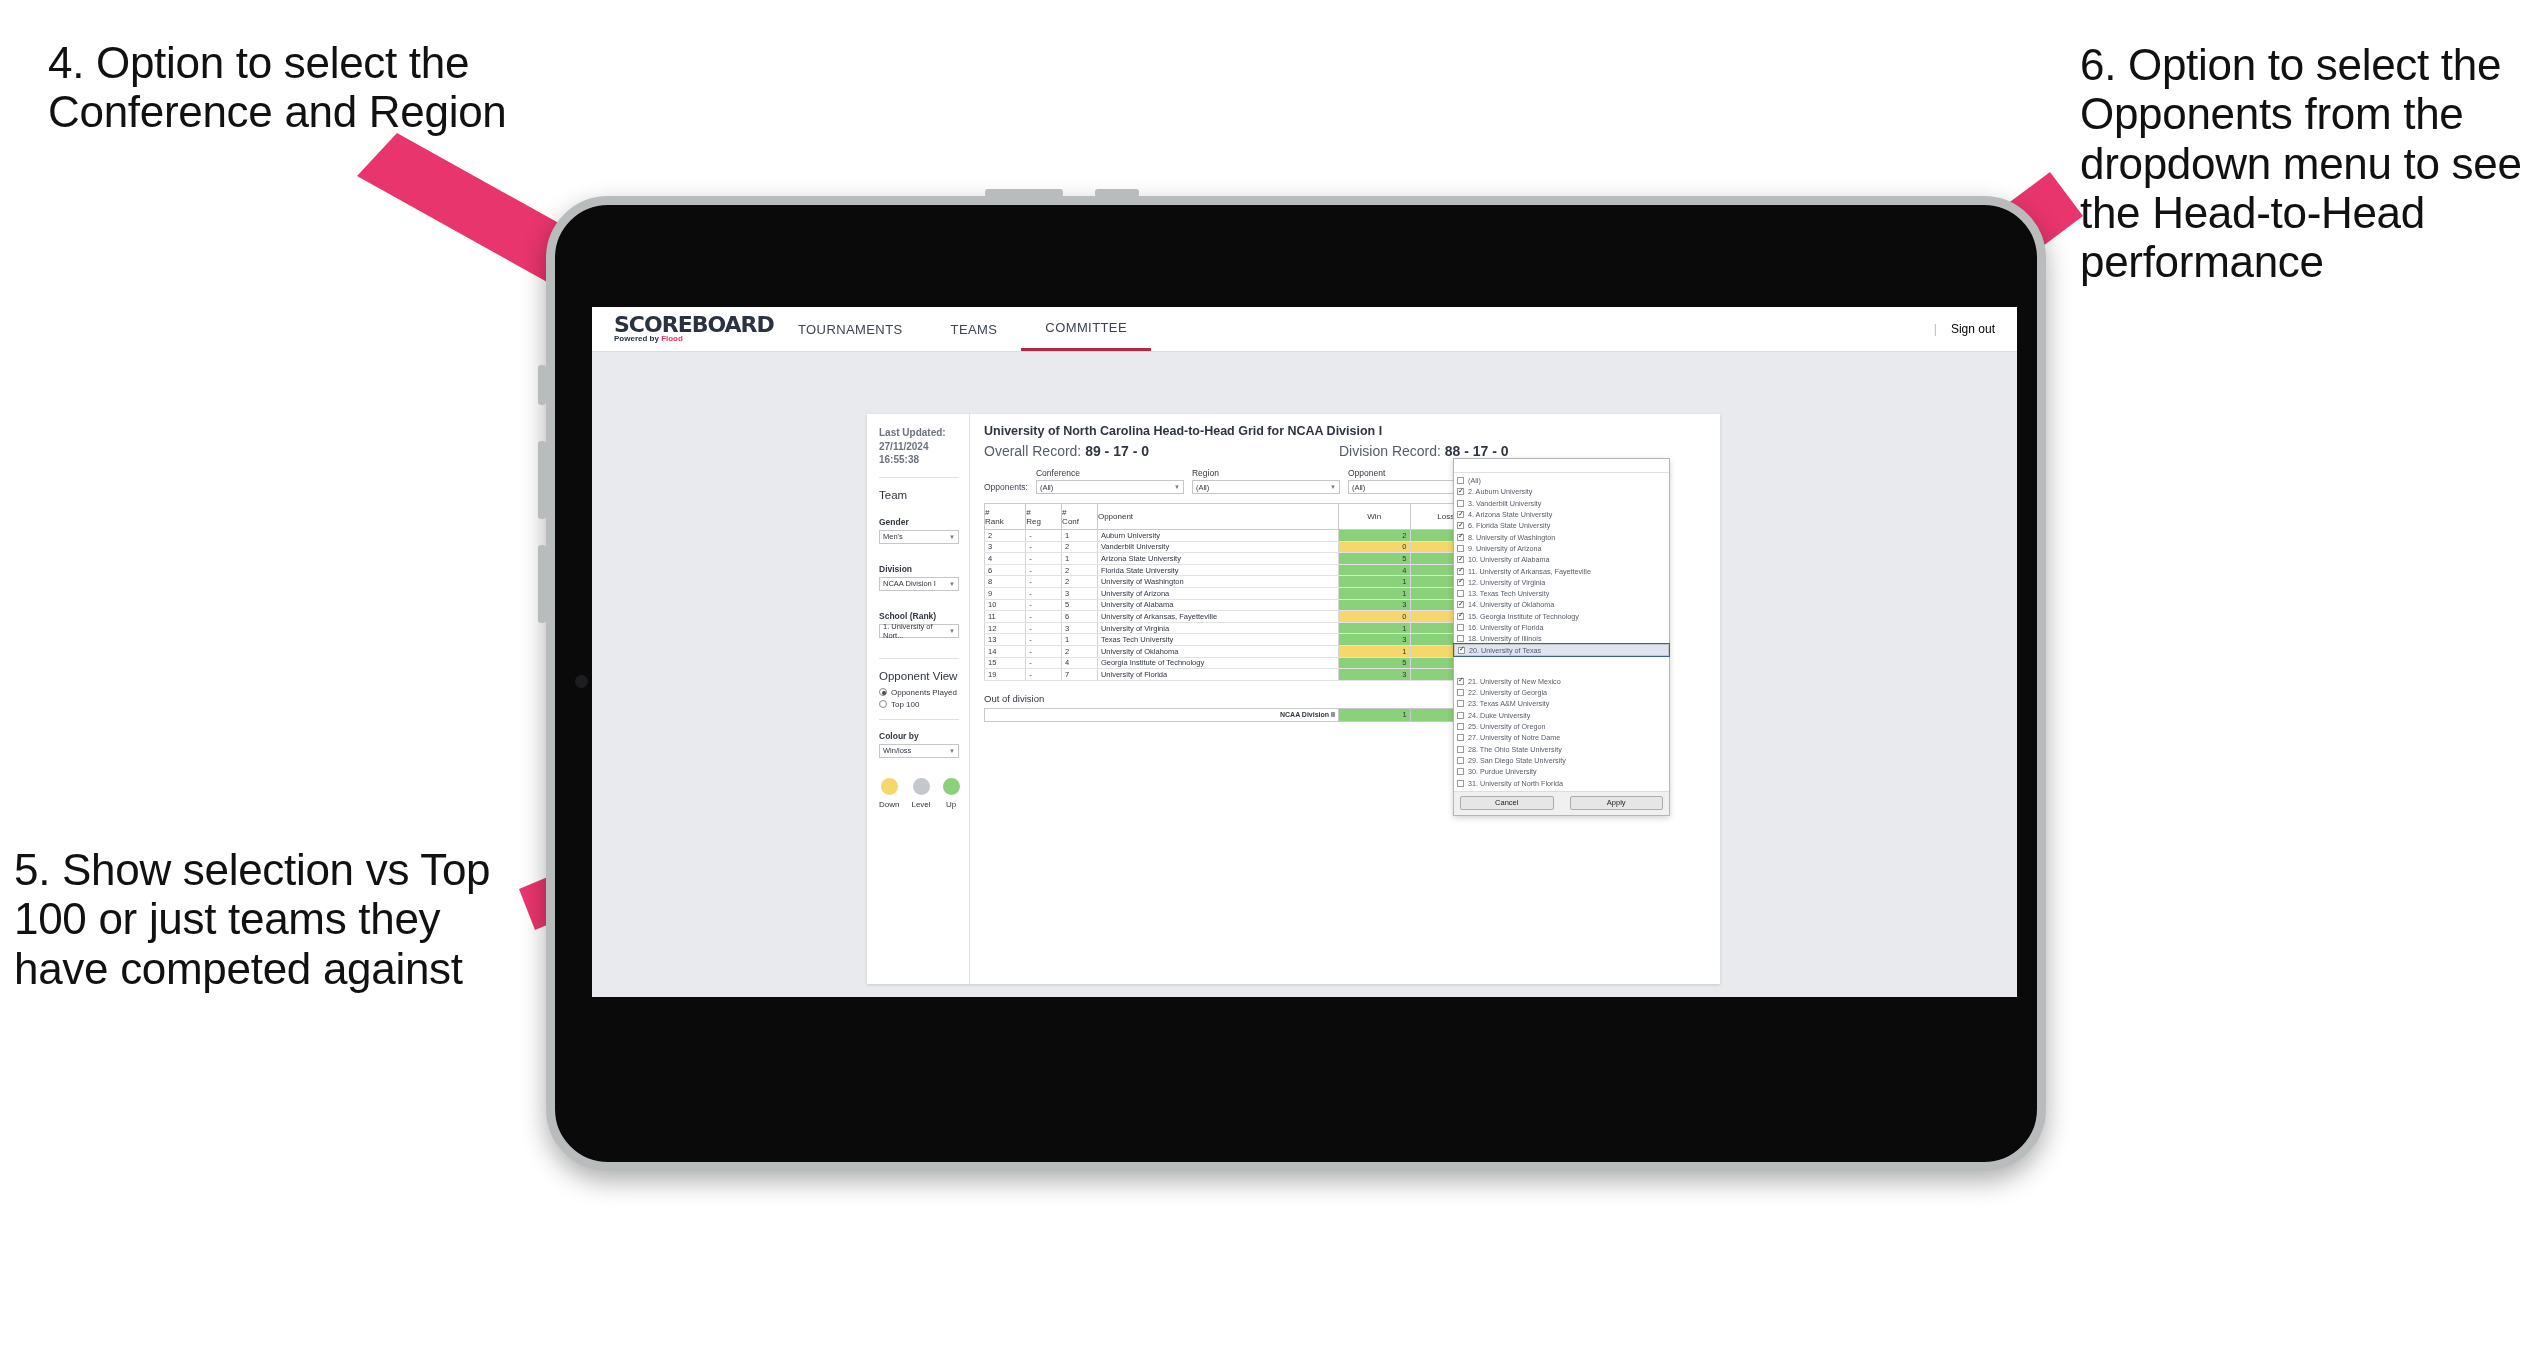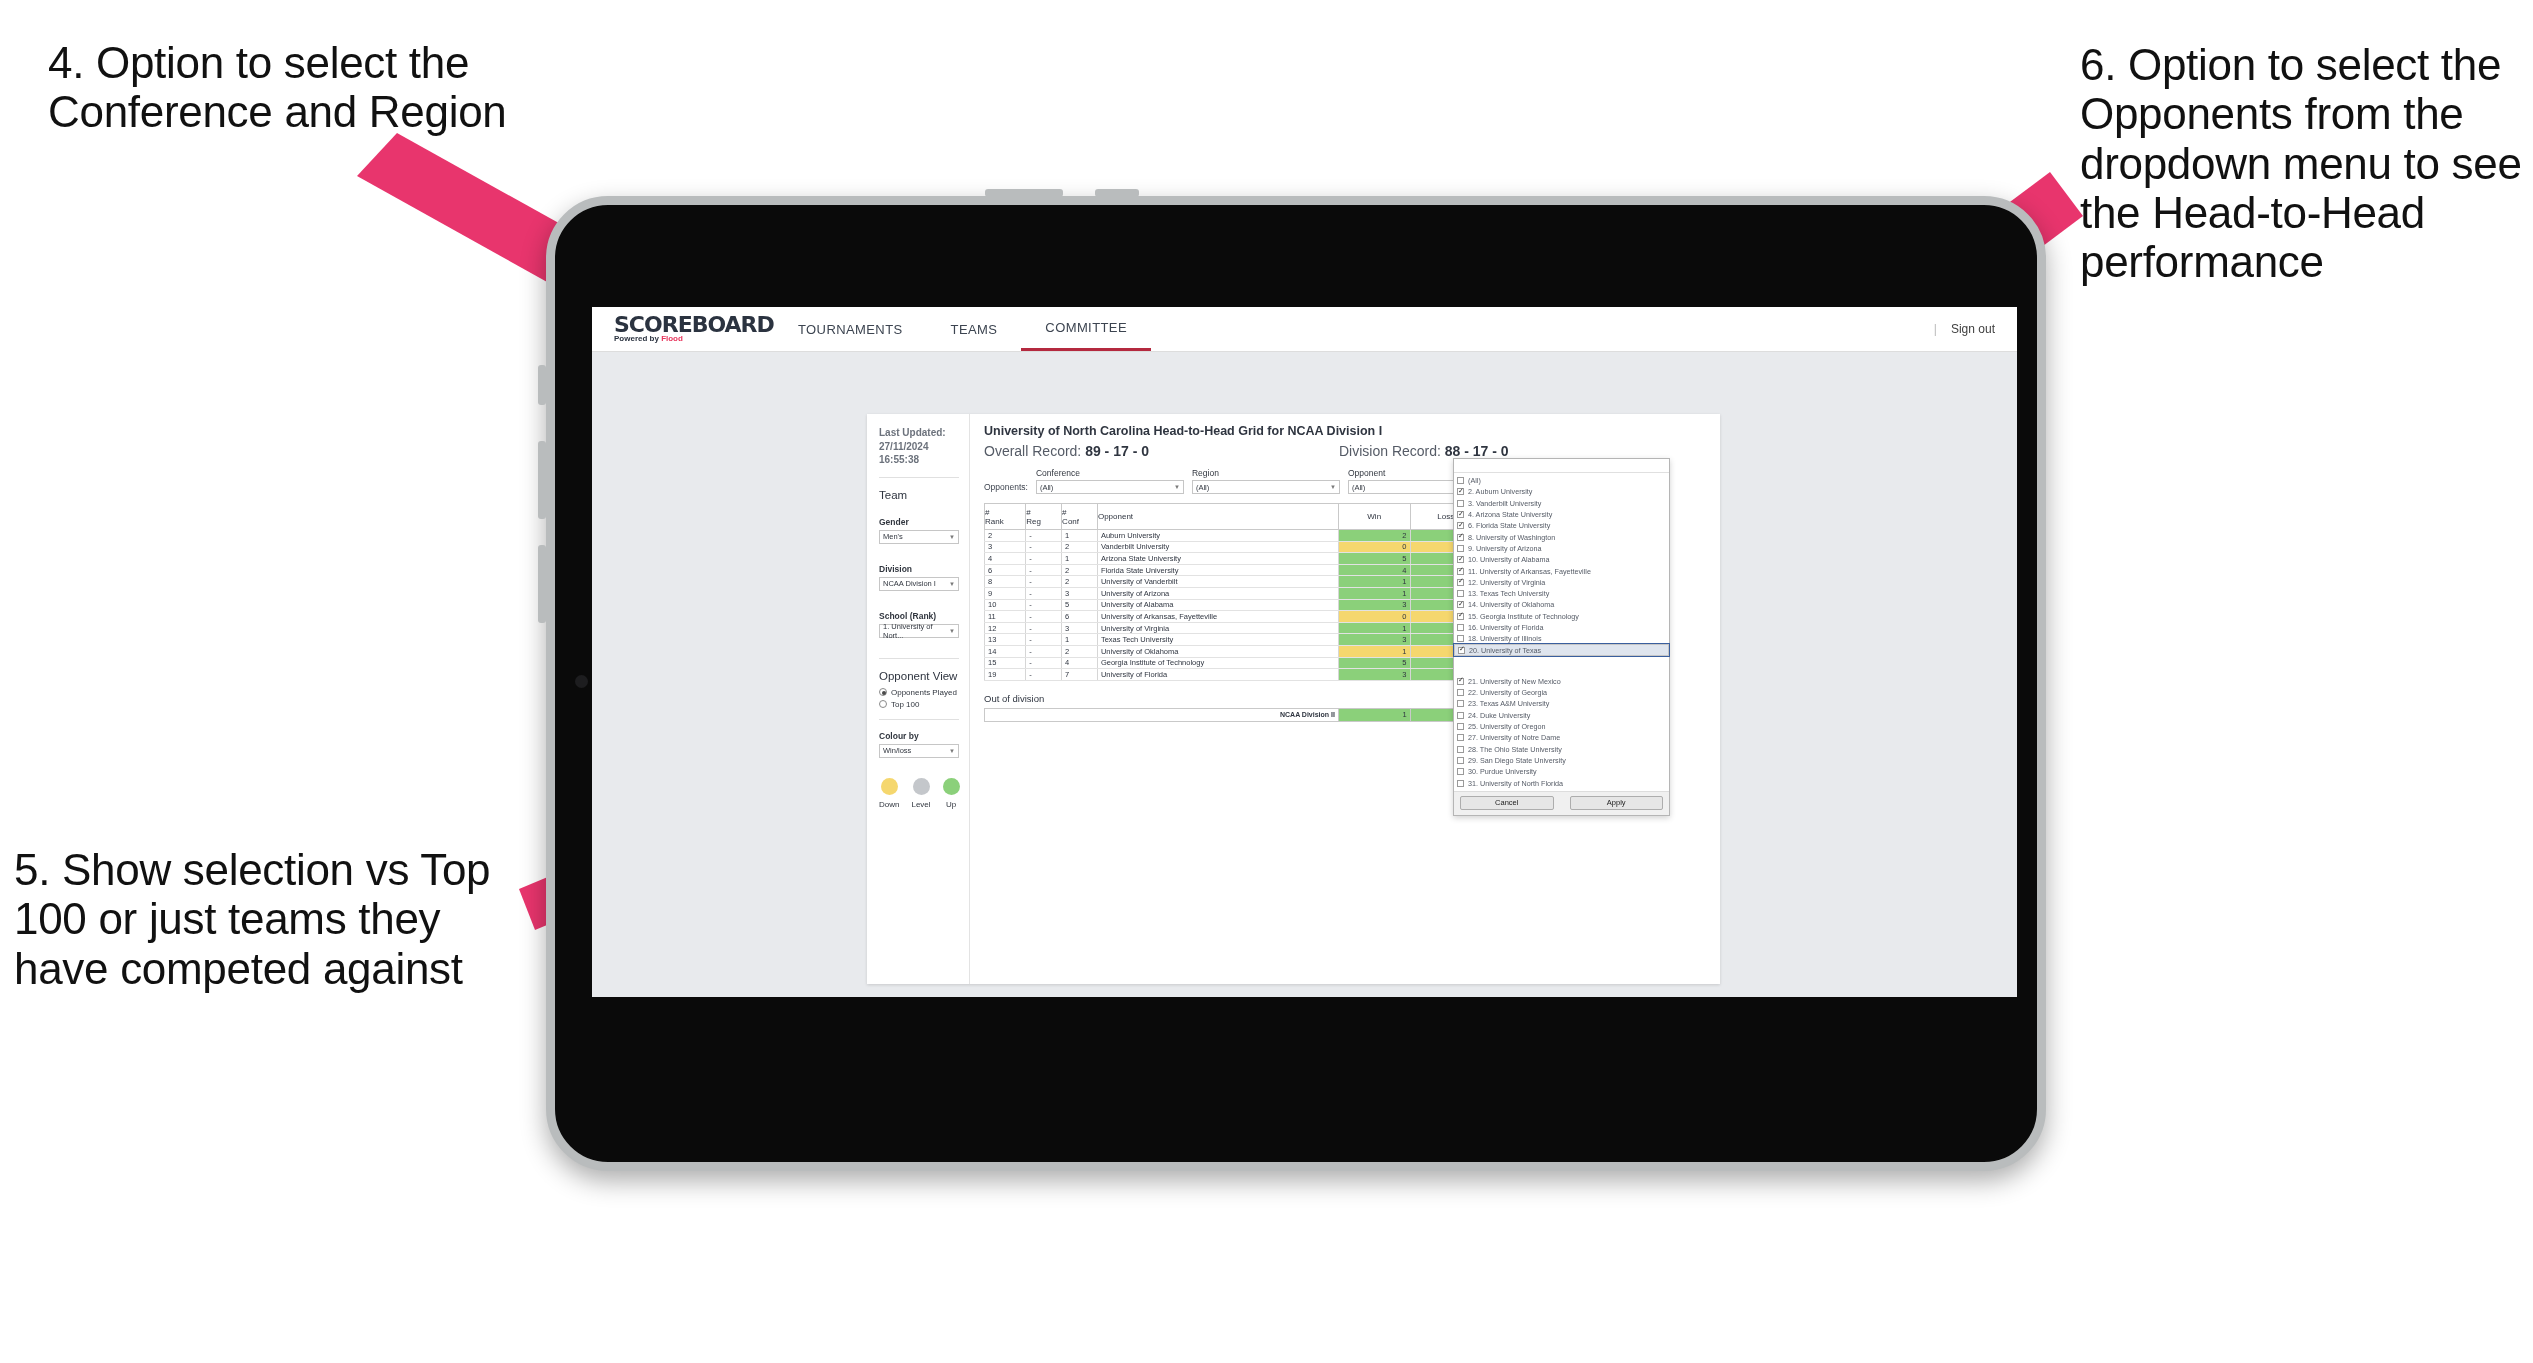--- a/index.html
+++ b/index.html
@@ -147,21 +147,21 @@
           <div class="logo-main">SCOREBOARD</div>
           <div class="logo-sub"><span>Powered by </span><span class="brand">Flood</span></div>
         </div>
         <nav class="topnav">
           <a href="#">TOURNAMENTS</a>
           <a href="#">TEAMS</a>
           <a href="#" class="active">COMMITTEE</a>
         </nav>
         <div class="topright">
           <span class="sep">|</span>
-          <a href="#" style="color:#404040;text-decoration:none;text-align:right;">Sign out</a>
+          <a href="#" style="color:#000000;text-decoration:none;text-align:right;">Sign out</a>
         </div>
       </div>
 
 
       <div id="board">
         <div id="card">
           <div id="cardbody">
 
             <div id="side">
               <div class="upd">
@@ -304,21 +304,21 @@
                       <td class="c-conf">2</td>
                       <td class="c-opp">Florida State University</td>
                       <td class="c-win up">4</td>
                       <td class="c-loss up">2</td>
                       <td class="c-pad up"></td>
                     </tr>
                     <tr>
                       <td class="c-rank">8</td>
                       <td class="c-reg">-</td>
                       <td class="c-conf">2</td>
-                      <td class="c-opp">University of Vanderbilt</td>
+                      <td class="c-opp">University of Washington</td>
                       <td class="c-win up">1</td>
                       <td class="c-loss up">0</td>
                       <td class="c-pad up"></td>
                     </tr>
                     <tr>
                       <td class="c-rank">9</td>
                       <td class="c-reg">-</td>
                       <td class="c-conf">3</td>
                       <td class="c-opp">University of Arizona</td>
                       <td class="c-win up">1</td>

